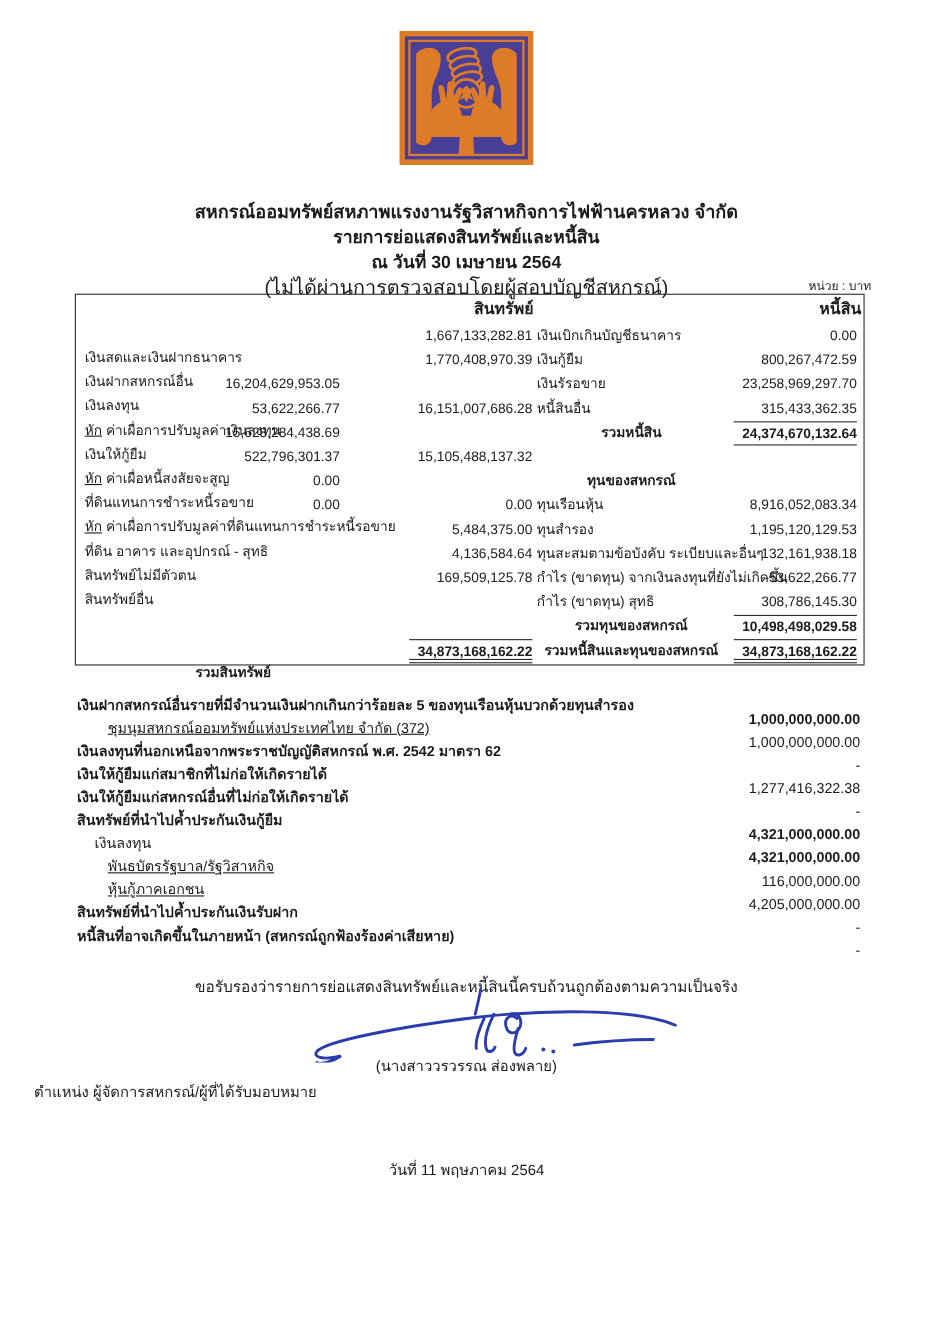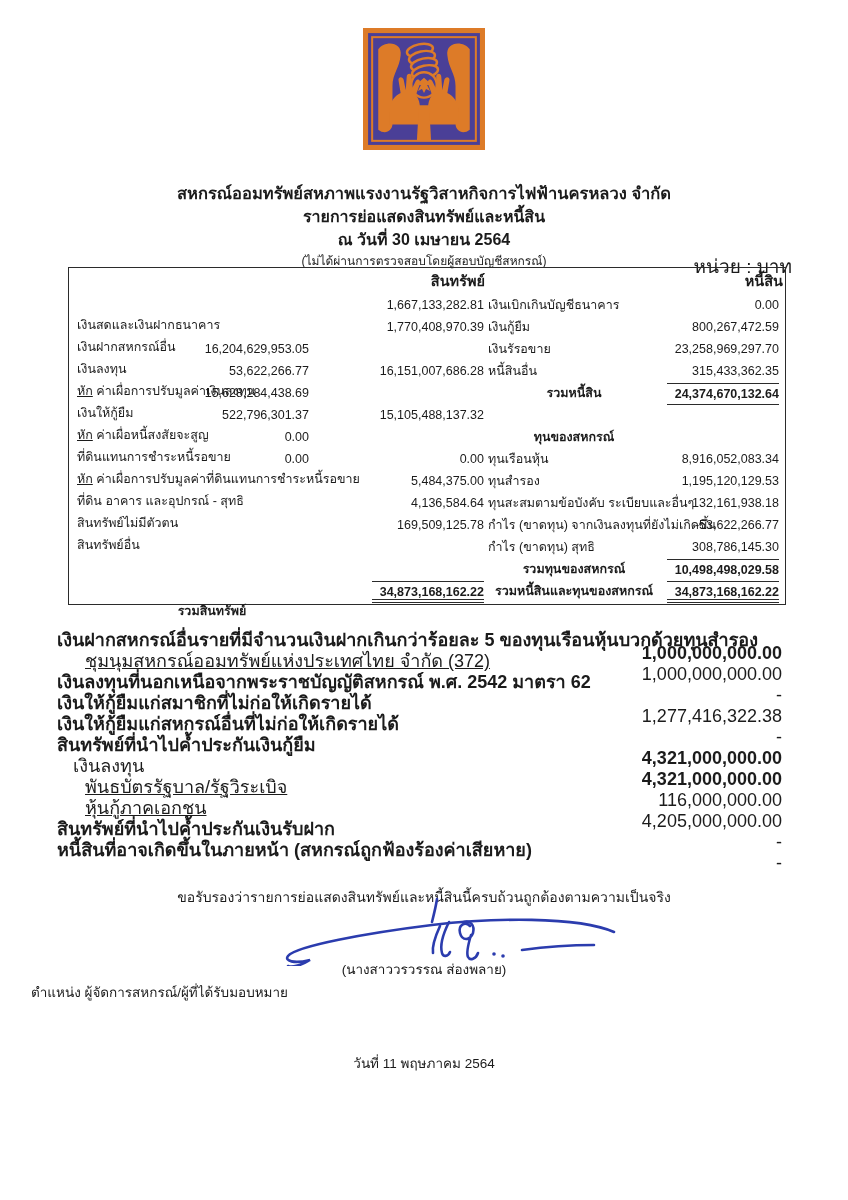--- a/index.html
+++ b/index.html
@@ -11,22 +11,22 @@
   .num{white-space:nowrap;}
 
   
   #logo{left:363px;top:28px;width:122px;height:122px;}
 
   
   #titles{left:0;top:181px;width:848px;text-align:center;}
   #titles .t1{font-size:16.5px;font-weight:bold;line-height:24px;}
   #titles .t2{font-size:16px;font-weight:bold;line-height:23px;}
   #titles .t3{font-size:16px;font-weight:bold;line-height:23px;}
-  #titles .t4{font-size:12px;line-height:19px;margin-top:1px;}
-  #unit{top:251px;right:56px;font-size:19px;}
+  #titles .t4{font-size:18px;line-height:19px;margin-top:1px;}
+  #unit{top:251px;right:56px;font-size:11px;}
 
   
   #box{left:68px;top:267px;width:718px;height:338px;border:1.6px solid #2b2b2b;box-sizing:border-box;}
   .thead{position:relative;height:27px;}
   .thead span{position:absolute;top:0;line-height:27px;font-size:14.5px;font-weight:bold;text-align:right;}
   .thead .ah{left:0;width:416px;}
   .thead .lh{left:416px;width:298px;}
 
   .brow{position:relative;height:22px;}
   .brow .cell{position:absolute;top:0;height:22px;line-height:21px;font-size:12.5px;white-space:nowrap;box-sizing:border-box;}
@@ -38,21 +38,21 @@
   .l-label{left:419px;}
   .l-label.sum{left:419px;width:172px;text-align:center;}
   .l-amount{left:562px;width:148px;text-align:right;}
   .l-amount.subtotal,.l-amount.topline,.l-amount.grand{left:598px;width:112px;}
   .subtotal{border-top:1.5px solid #2b2b2b;border-bottom:1.5px solid #2b2b2b;}
   .topline{border-top:1.5px solid #2b2b2b;}
   .grand{border-top:1.5px solid #2b2b2b;border-bottom:4px double #2b2b2b;}
 
   
   #notes{left:57px;top:630px;width:725px;}
-  .nrow{position:relative;height:21px;line-height:21px;font-size:18px;}
+  .nrow{position:relative;height:21px;line-height:21px;font-size:13px;margin-left:13px;}
   .nlabel{white-space:nowrap;display:inline-block;}
   .ind1{padding-left:16px;}
   .ind2{padding-left:28px;text-decoration:underline;}
   .nval{position:absolute;right:0;top:13px;}
 
   
   #cert-statement{top:886px;left:0;width:848px;text-align:center;font-size:14px;}
   #signature{left:282px;top:896px;width:340px;height:70px;color:#2b3cae;}
   #signer-name{top:958px;left:0;width:848px;text-align:center;font-size:13.5px;}
   #signer-title{top:981px;left:0;width:848px;font-size:13.5px;padding-left:31px;}
@@ -186,21 +186,21 @@
 
 <div id="notes" class="abs">
   <div id="note-rows">
       <div class="nrow"><div class="nlabel b">เงินฝากสหกรณ์อื่นรายที่มีจำนวนเงินฝากเกินกว่าร้อยละ 5 ของทุนเรือนหุ้นบวกด้วยทุนสำรอง</div><div class="nval num b">1,000,000,000.00</div></div>
       <div class="nrow"><div class="nlabel ind2">ชุมนุมสหกรณ์ออมทรัพย์แห่งประเทศไทย จำกัด (372)</div><div class="nval num">1,000,000,000.00</div></div>
       <div class="nrow"><div class="nlabel b">เงินลงทุนที่นอกเหนือจากพระราชบัญญัติสหกรณ์ พ.ศ. 2542 มาตรา 62</div><div class="nval num">-</div></div>
       <div class="nrow"><div class="nlabel b">เงินให้กู้ยืมแก่สมาชิกที่ไม่ก่อให้เกิดรายได้</div><div class="nval num">1,277,416,322.38</div></div>
       <div class="nrow"><div class="nlabel b">เงินให้กู้ยืมแก่สหกรณ์อื่นที่ไม่ก่อให้เกิดรายได้</div><div class="nval num">-</div></div>
       <div class="nrow"><div class="nlabel b">สินทรัพย์ที่นำไปค้ำประกันเงินกู้ยืม</div><div class="nval num b">4,321,000,000.00</div></div>
       <div class="nrow"><div class="nlabel ind1">เงินลงทุน</div><div class="nval num b">4,321,000,000.00</div></div>
-      <div class="nrow"><div class="nlabel ind2">พันธบัตรรัฐบาล/รัฐวิระเบิจ</div><div class="nval num">116,000,000.00</div></div>
+      <div class="nrow"><div class="nlabel ind2">พันธบัตรรัฐบาล/รัฐวิสาหกิจ</div><div class="nval num">116,000,000.00</div></div>
       <div class="nrow"><div class="nlabel ind2">หุ้นกู้ภาคเอกชน</div><div class="nval num">4,205,000,000.00</div></div>
       <div class="nrow"><div class="nlabel b">สินทรัพย์ที่นำไปค้ำประกันเงินรับฝาก</div><div class="nval num">-</div></div>
       <div class="nrow"><div class="nlabel b">หนี้สินที่อาจเกิดขึ้นในภายหน้า (สหกรณ์ถูกฟ้องร้องค่าเสียหาย)</div><div class="nval num">-</div></div>
     </div>
 </div>
 
 <div id="cert-statement" class="abs">ขอรับรองว่ารายการย่อแสดงสินทรัพย์และหนี้สินนี้ครบถ้วนถูกต้องตามความเป็นจริง</div>
 
 <svg id="signature" class="abs" viewBox="0 0 340 70" xmlns="http://www.w3.org/2000/svg" style="color: rgb(43, 60, 174);">
   <g fill="none" stroke="currentColor" stroke-width="2.6" stroke-linecap="round">

